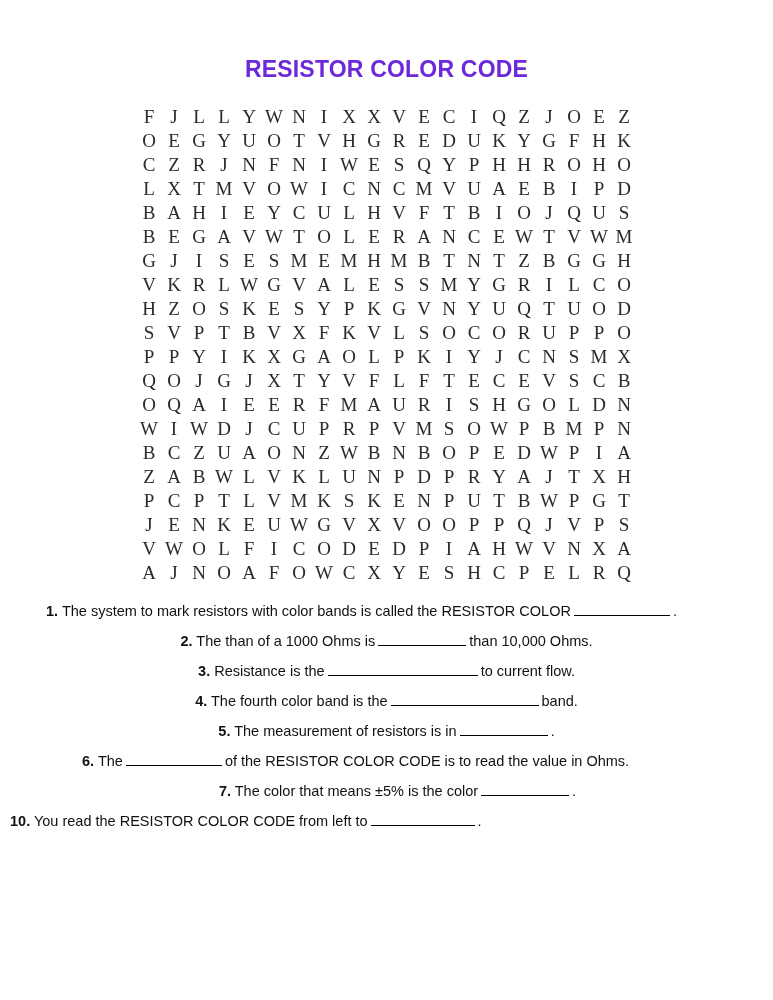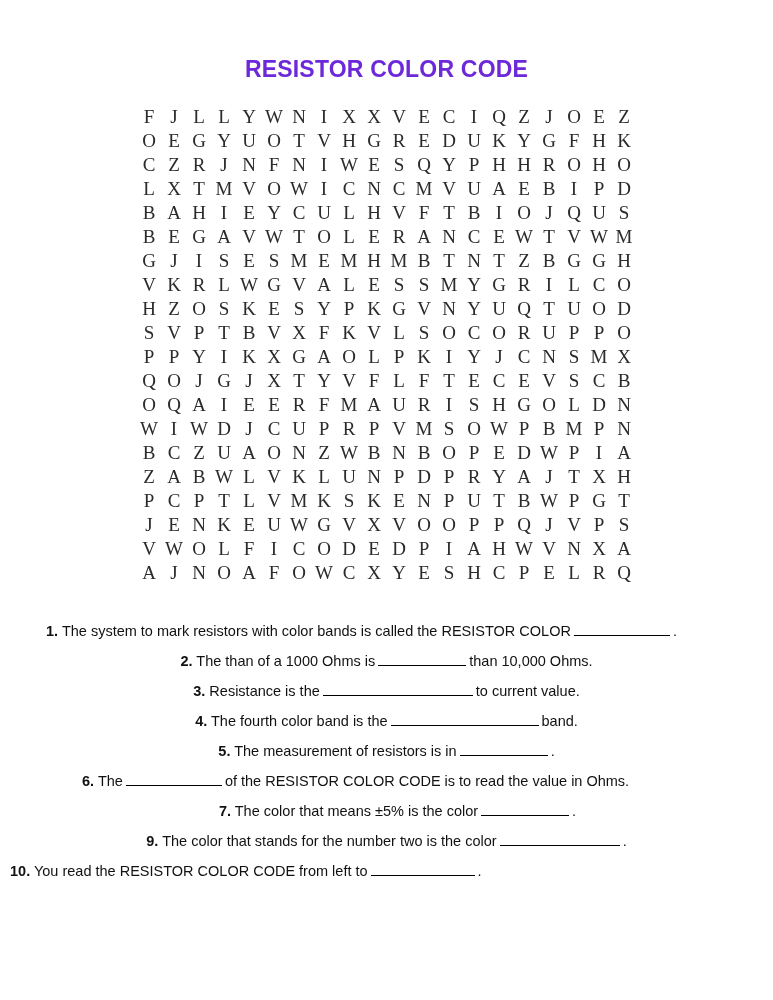--- a/index.html
+++ b/index.html
@@ -55,21 +55,21 @@
     height: 24px;
     text-align: center;
     vertical-align: middle;
     padding: 0;
     line-height: 24px;
     font-weight: normal;
   }
 
   
   .questions {
-    margin-top: 31px;
+    margin-top: 11px;
     font-family: "Liberation Sans", sans-serif;
     font-size: 14.5px;
     color: #111111;
     line-height: 30px;
   }
   .q-row {
     display: block;
     white-space: nowrap;
     padding: 0 10px;
   }
@@ -547,22 +547,21 @@
             <td>R</td>
             <td>Q</td>
           </tr>
         </tbody>
     </table>
   </div>
 
   <div class="questions">
       <div class="q-row q1"><span class="q-num">1.</span> <span class="q-text">The system to mark resistors with color bands is called the RESISTOR COLOR</span><span class="blank" style="width: 96px;"></span><span class="q-text">.</span></div>
       <div class="q-row q2"><span class="q-num">2.</span> <span class="q-text">The than of a 1000 Ohms is</span><span class="blank" style="width: 88px;"></span><span class="q-text">than 10,000 Ohms.</span></div>
-      <div class="q-row q3"><span class="q-num">3.</span> <span class="q-text">Resistance is the</span><span class="blank" style="width: 150px;"></span><span class="q-text">to current value.</span></div>
+      <div class="q-row q3"><span class="q-num">3.</span> <span class="q-text">Resistance is the</span><span class="blank" style="width: 150px;"></span><span class="q-text">to current flow.</span></div>
       <div class="q-row q4"><span class="q-num">4.</span> <span class="q-text">The fourth color band is the</span><span class="blank" style="width: 148px;"></span><span class="q-text">band.</span></div>
       <div class="q-row q5"><span class="q-num">5.</span> <span class="q-text">The measurement of resistors is in</span><span class="blank" style="width: 88px;"></span><span class="q-text">.</span></div>
       <div class="q-row q6"><span class="q-num">6.</span> <span class="q-text">The</span><span class="blank" style="width: 96px;"></span><span class="q-text">of the RESISTOR COLOR CODE is to read the value in Ohms.</span></div>
       <div class="q-row q7"><span class="q-num">7.</span> <span class="q-text">The color that means ±5% is the color</span><span class="blank" style="width: 88px;"></span><span class="q-text">.</span></div>
-      <div class="q-row q9"><span class="q-num">9.</span> <span class="q-text">The color that stands for the number two is the color</span><span class="blank" style="width: 120px;"></span><span class="q-text">.</span></div>
       <div class="q-row q10"><span class="q-num">10.</span> <span class="q-text">You read the RESISTOR COLOR CODE from left to</span><span class="blank" style="width: 104px;"></span><span class="q-text">.</span></div>
     </div>
 
 </div>
 
 </body></html>

